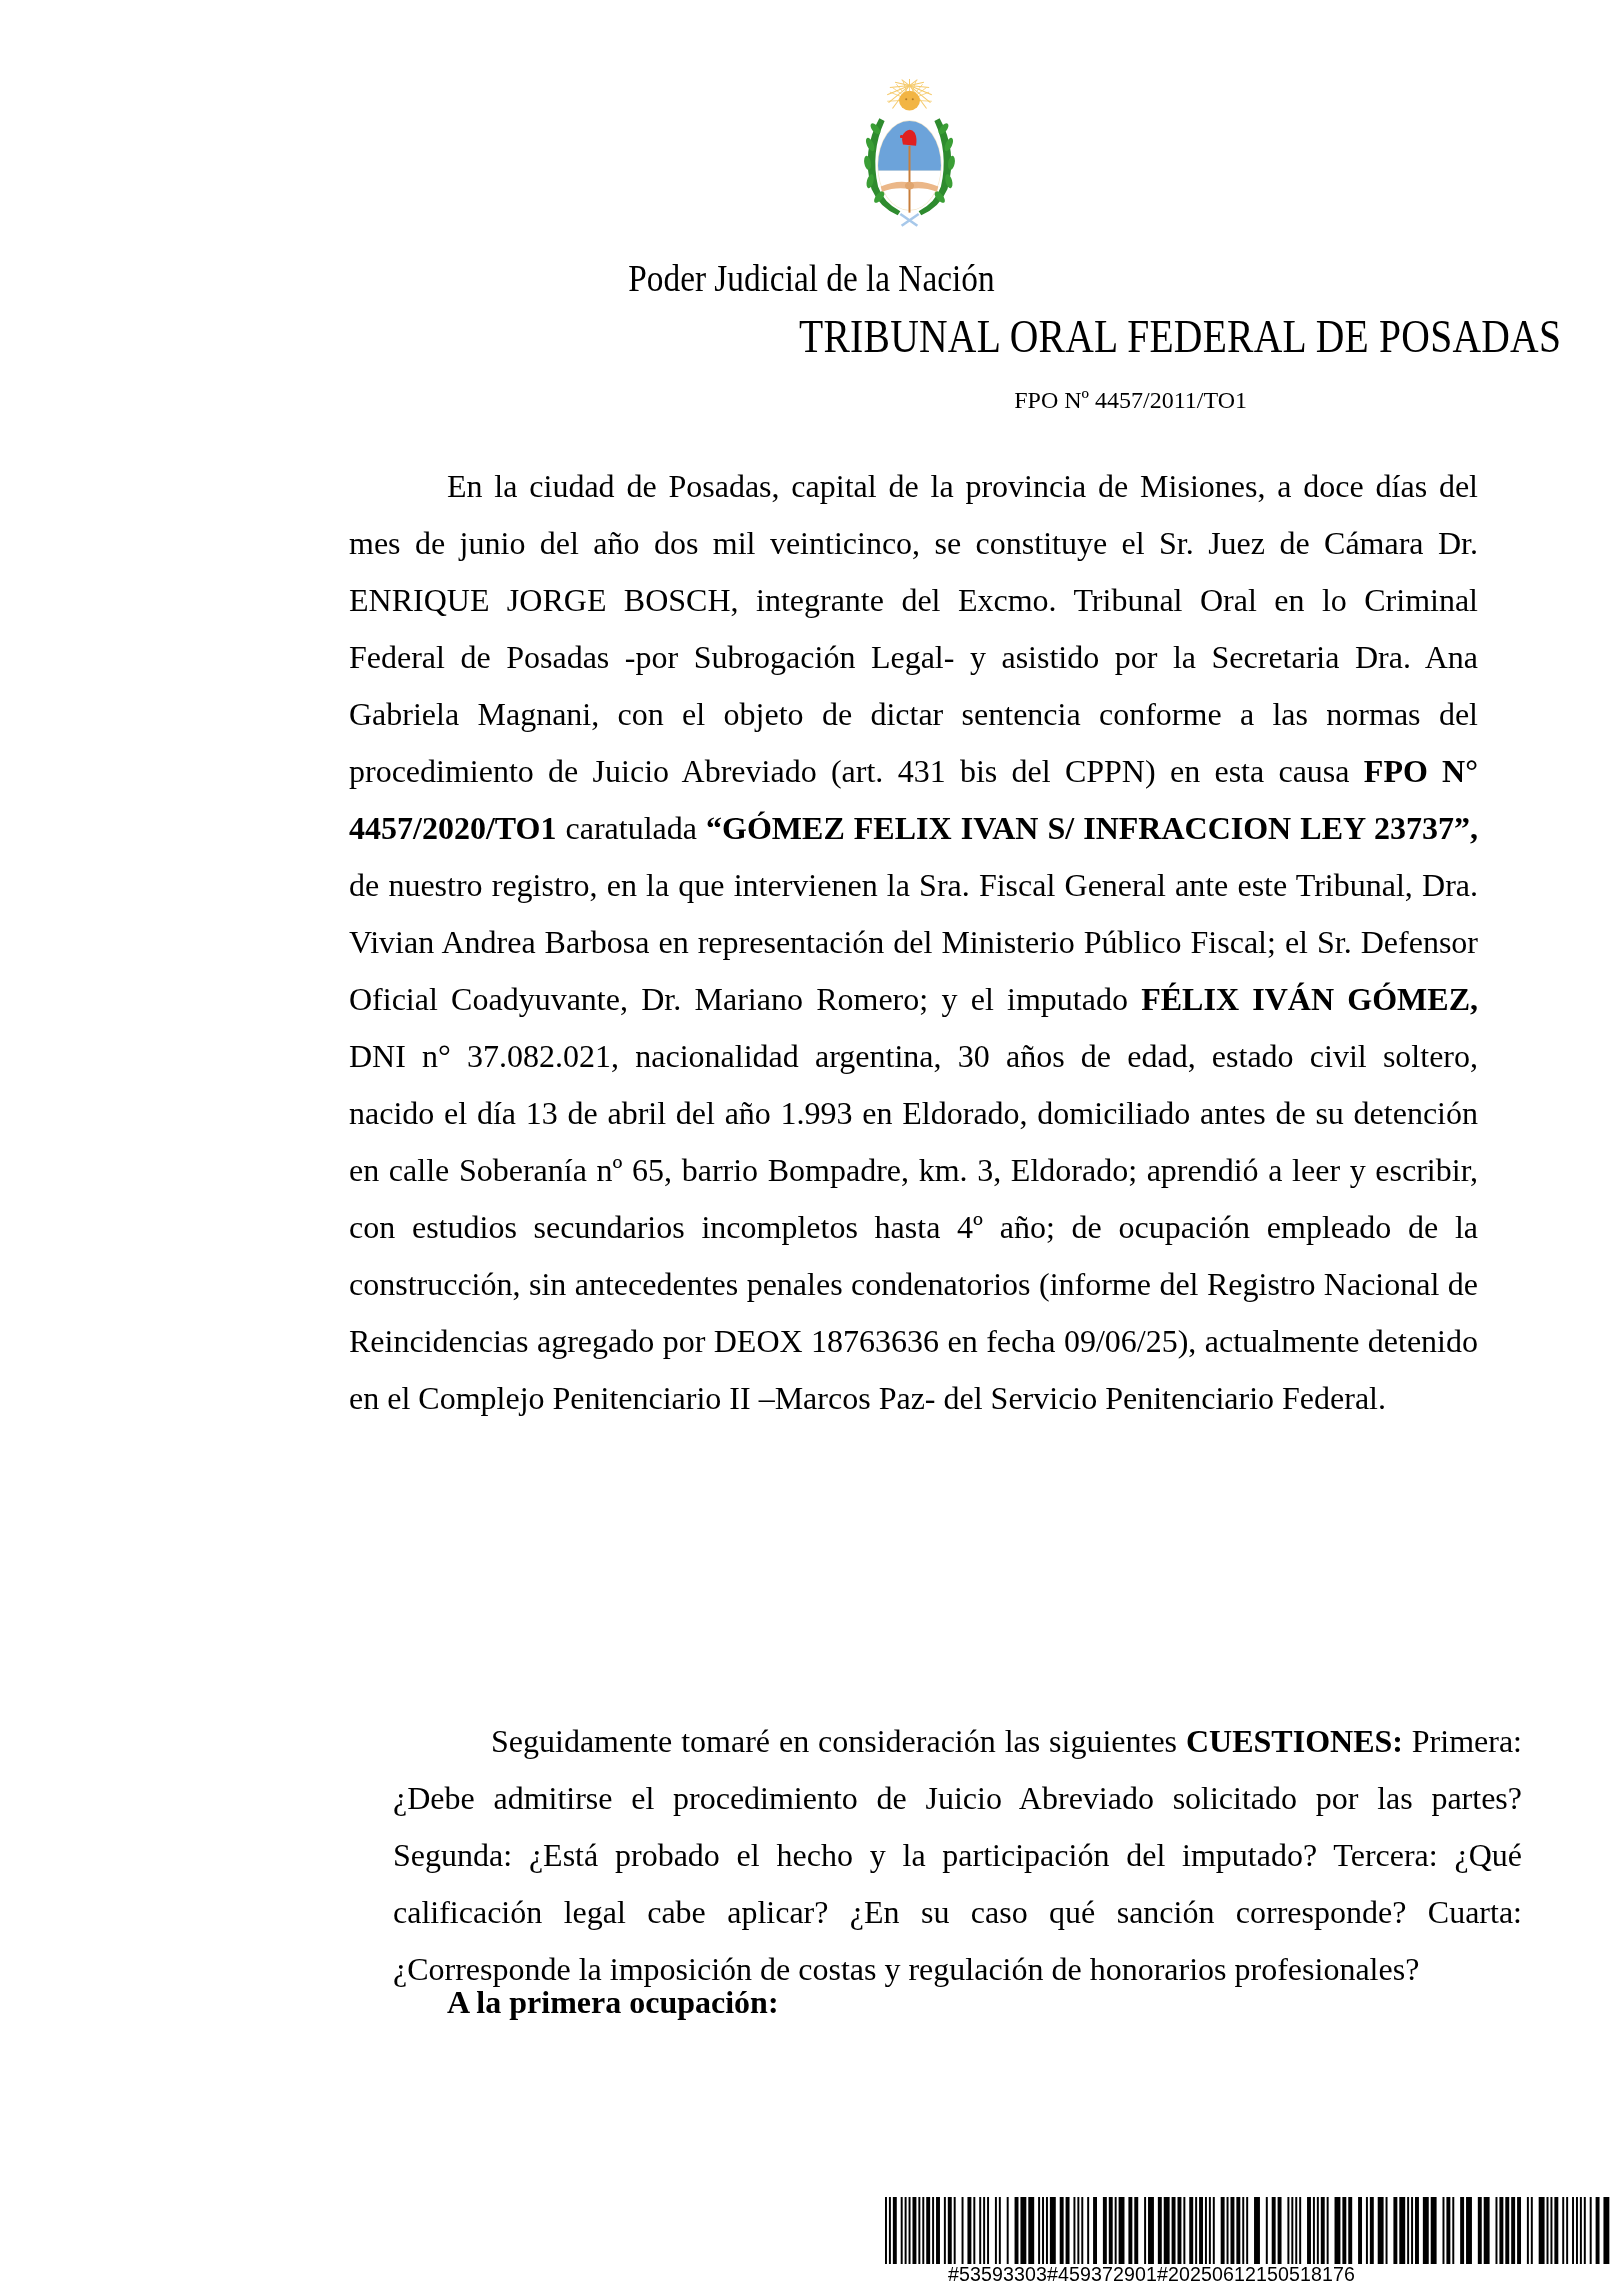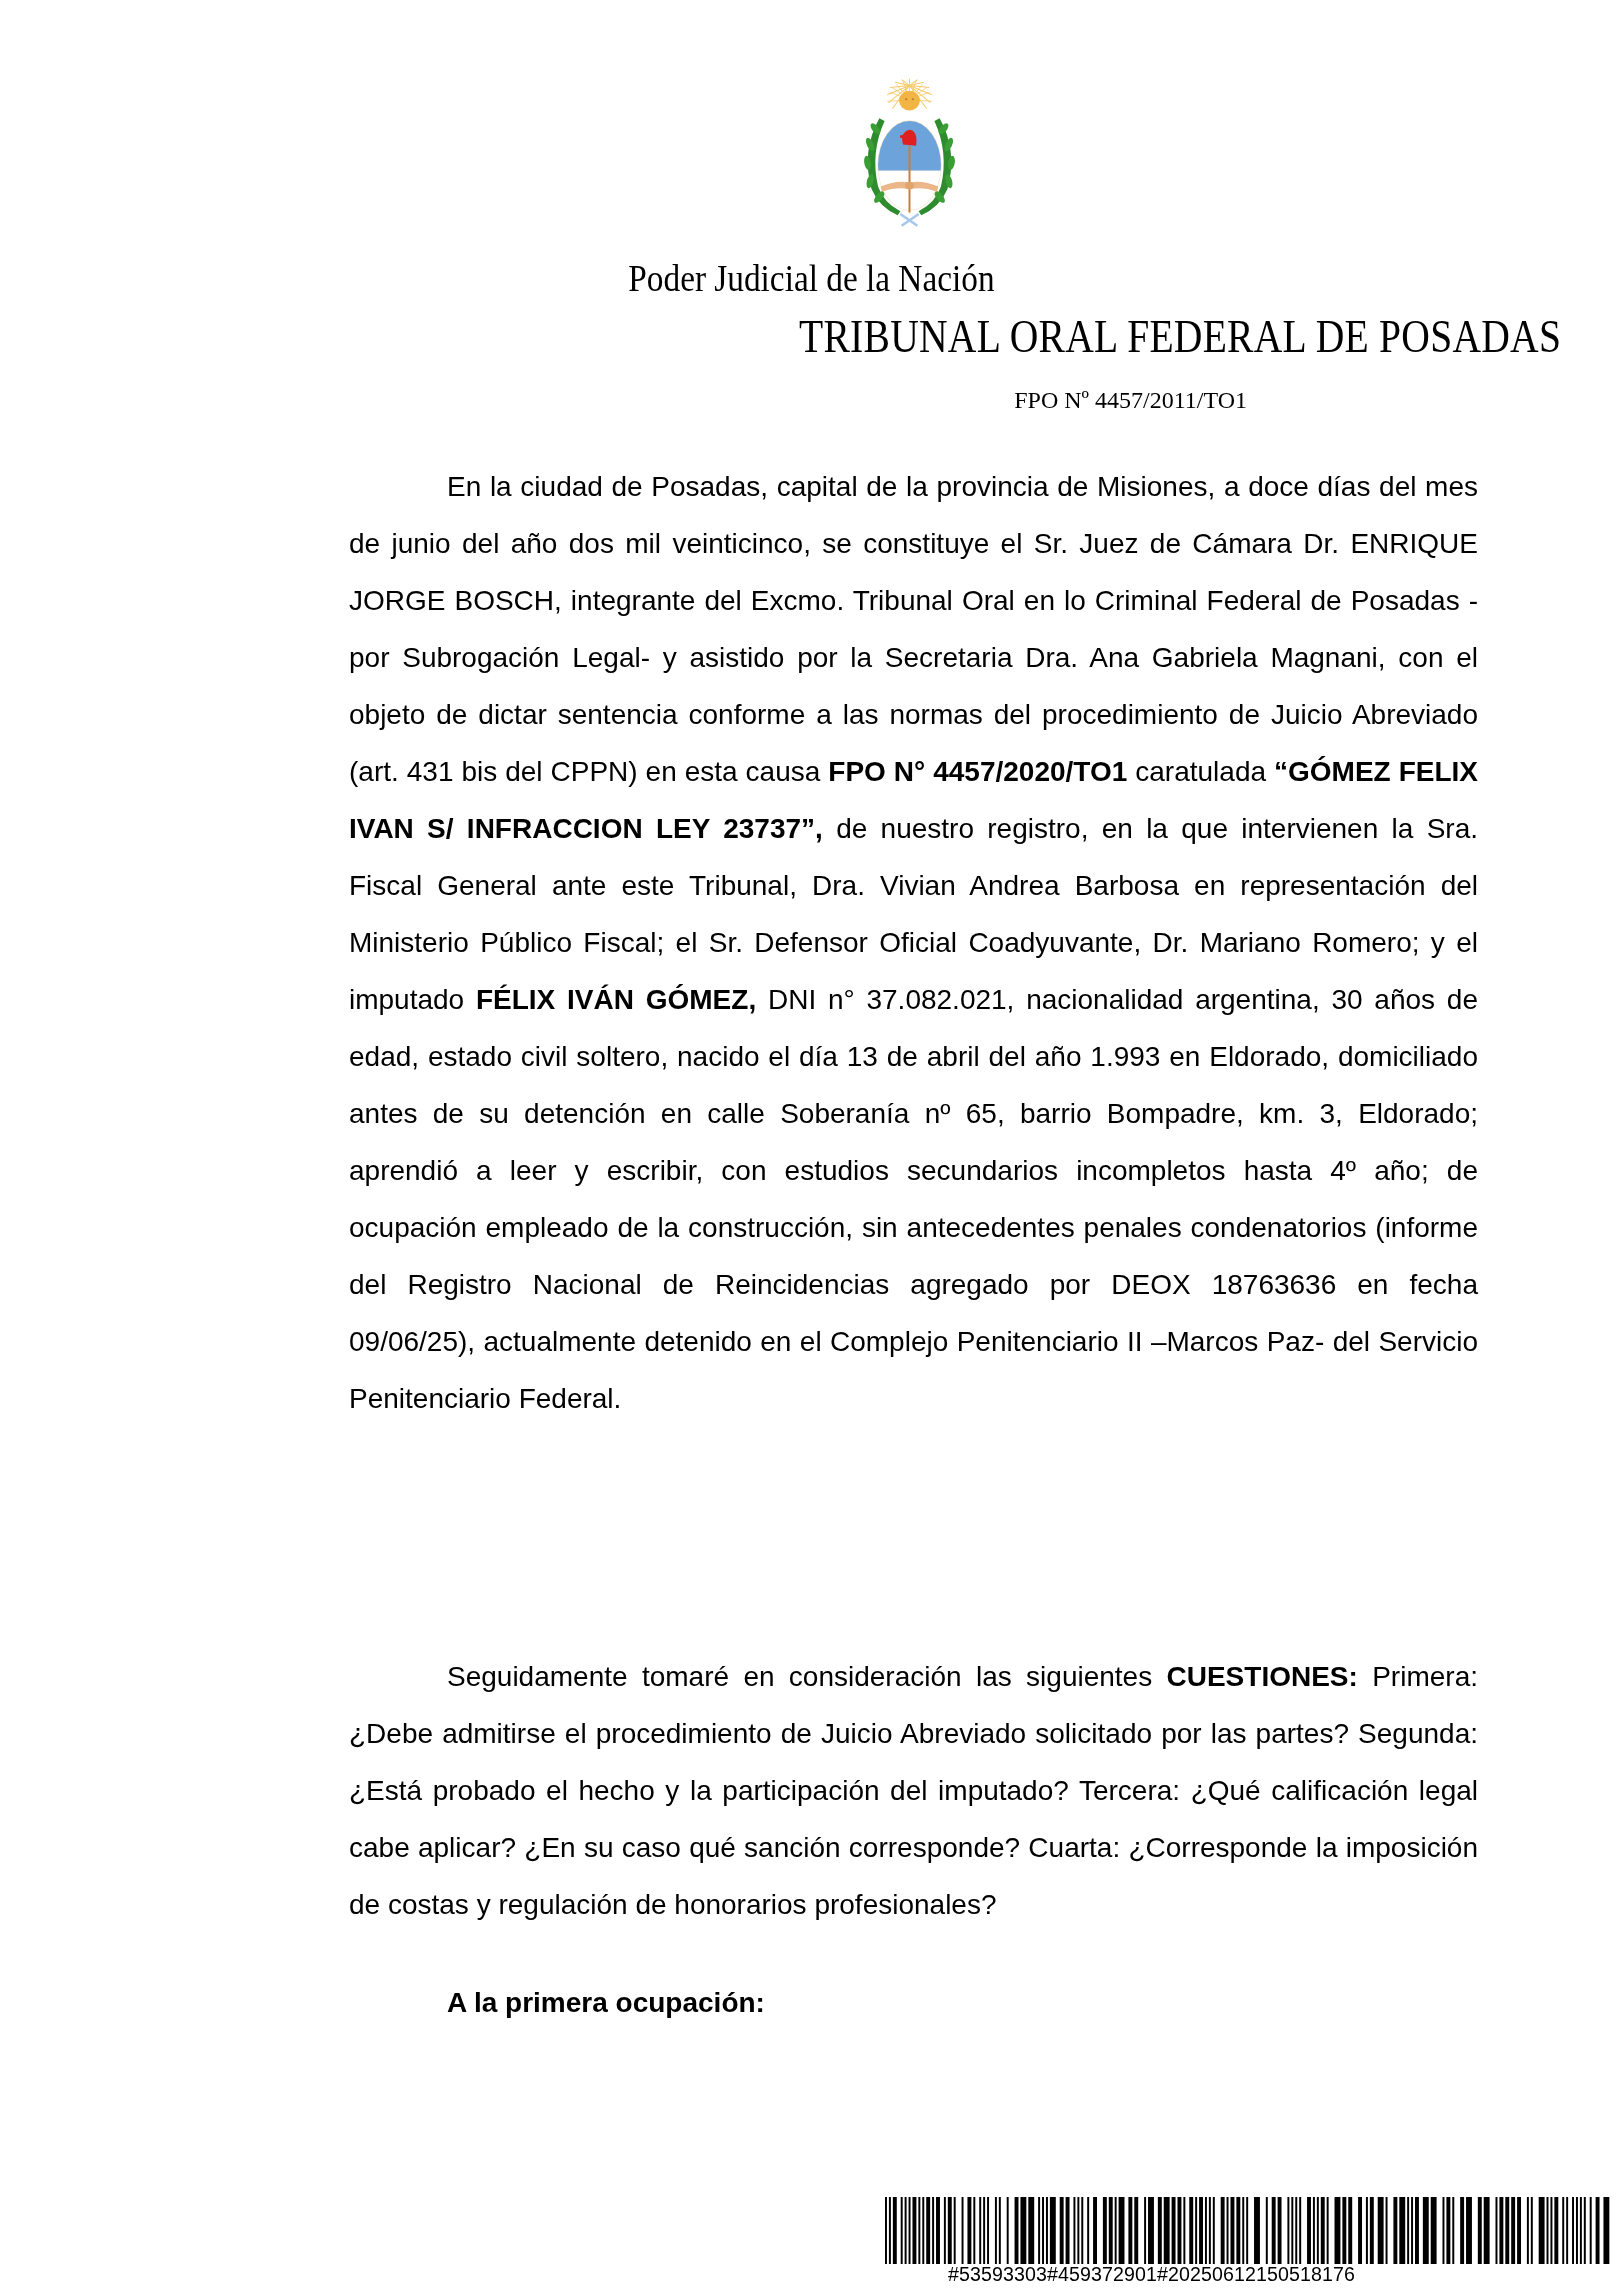--- a/index.html
+++ b/index.html
@@ -11,25 +11,25 @@
   .hdr { position: absolute; left: 0; width: 1623px; text-align: center;
          font-family: "Liberation Serif", "DejaVu Serif", serif; white-space: nowrap; }
   .hdr-1 { top: 257px; font-size: 37px; }
   .hdr-2 { top: 310px; font-size: 46px; letter-spacing: 0.3px; text-align: right; }
   .hdr-1 span, .hdr-2 span { display: inline-block; }
 
   .case-no { position: absolute; right: 154px; top: 387px;
              font-family: "Liberation Serif", "DejaVu Serif", serif; font-size: 24px; white-space: nowrap; }
 
   .body { position: absolute; left: 349px; width: 1129px;
-          font-family: Liberation Sans, sans-serif;
-          font-size: 28px; line-height: 57px; text-align: justify; }
+          font-family: Liberation Serif, serif;
+          font-size: 32px; line-height: 57px; text-align: justify; }
   .body p { margin: 0; text-indent: 98px; }
   .p1 { top: 458px; }
-  .p2 { top: 1648px; }
+  .p2 { top: 1713px; margin-left: 44px; }
   .p3 { top: 1974px; }
   b { font-weight: bold; }
 
   .barcode { position: absolute; left: 885px; top: 2197px; width: 725px; height: 67px; }
   .barcode-text { position: absolute; left: 948px; top: 2263px; width: 589px;
                   font-family: "Liberation Sans", "DejaVu Sans", sans-serif; font-size: 19.6px;
                   white-space: nowrap; letter-spacing: 0.1px; }
 </style>
 </head>
 <body>

